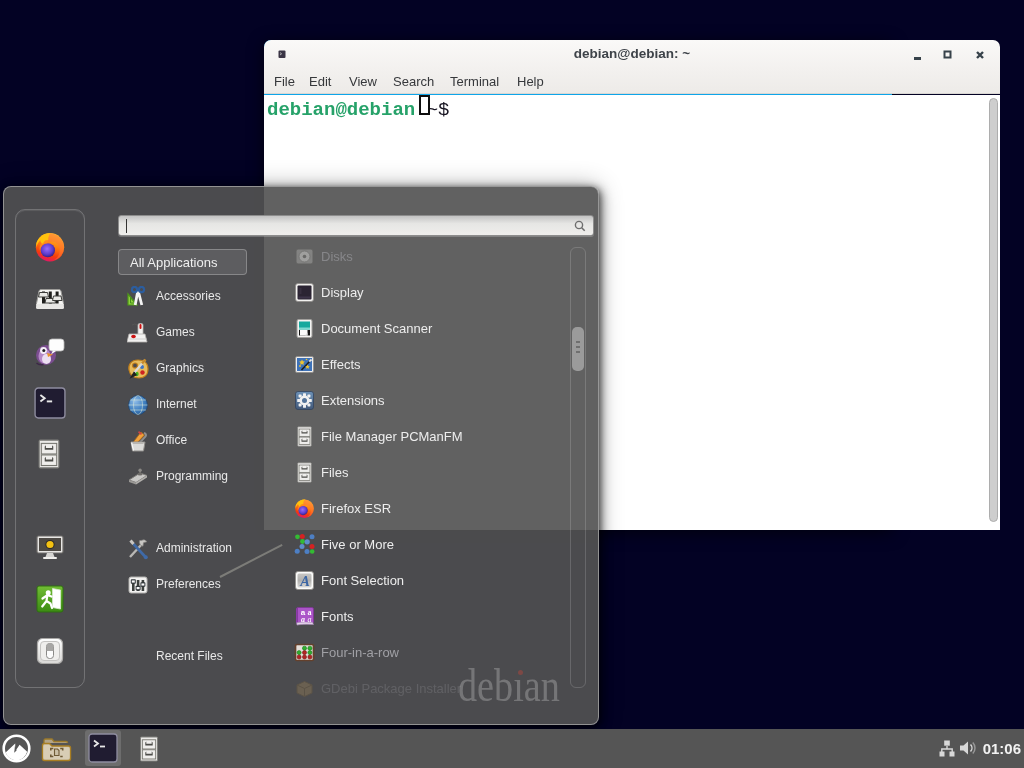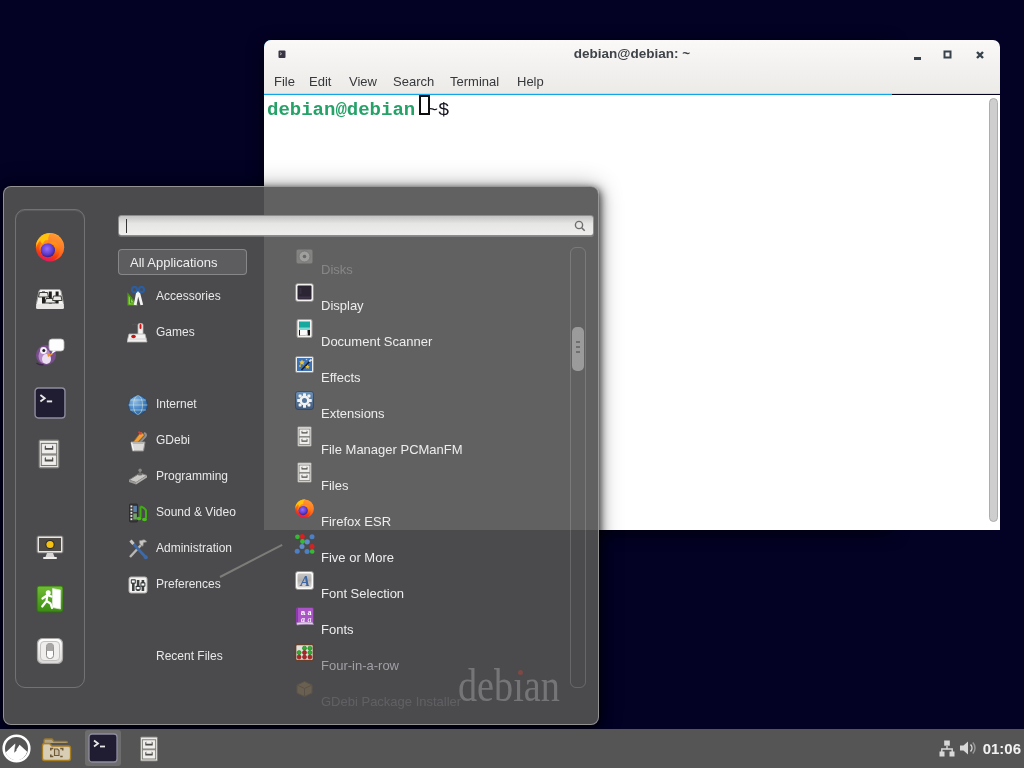--- a/index.html
+++ b/index.html
@@ -38,21 +38,21 @@
   background:linear-gradient(#c2c2c2,#e6e6e4 40%,#efeeec); border:1px solid #8d8d8d; box-shadow:0 1px 0 rgba(255,255,255,0.22); }
 #search .tcur { position:absolute; left:7px; top:3px; width:1px; height:14px; background:#333; }
 #allapps { left:114px; top:62px; width:129px; height:26px; background:rgba(255,255,255,0.10);
   border:1px solid rgba(255,255,255,0.26); border-radius:4px; color:#efefef; font-size:13px; }
 #allapps span { position:absolute; left:11px; top:5px; }
 .cat { left:123px; width:170px; height:24px; color:#e8e8e8; font-size:12px; }
 .cat .ci { position:absolute; left:0; top:1px; width:22px; height:22px; }
 .cat .ct { position:absolute; left:29px; top:4px; white-space:nowrap; }
 .app { left:290px; width:270px; height:22px; color:#ededed; font-size:13px; }
 .app .ai { position:absolute; left:0; top:0; width:21px; height:21px; }
-.app .at { position:absolute; left:27px; top:3px; white-space:nowrap;margin-top:13px; }
+.app .at { position:absolute; left:27px; top:3px; white-space:nowrap; }
 .dim { color:#a0a0a5; }
 #ascroll { left:566px; top:60px; width:16px; height:441px; border:1px solid rgba(255,255,255,0.16); border-radius:6px; }
 #athumb { left:568px; top:140px; width:12px; height:44px; background:#9b9b9b; border-radius:5px; }
 #athumb i { position:absolute; left:4px; width:4px; height:1.5px; background:#6f6f6f; }
 #wmark { left:454px; top:472px; font-family:"Liberation Serif", serif; font-size:46px;
   color:rgba(215,215,215,0.30); transform:scaleX(0.83); transform-origin:left top; }
 #idot { left:514px; top:483px; width:5px; height:5px; border-radius:50%; background:rgba(175,70,60,0.5); }
 #dline { left:216px; top:389px; width:70px; height:2px; background:rgba(205,205,190,0.38);
   transform:rotate(-27.3deg); transform-origin:left center; }
 svg { display:block; }
@@ -235,20 +235,34 @@
           <path d="M5 3 q3-2 5 0" stroke="#555" stroke-width="1" fill="none"></path>
           <rect x="11" y="1.5" width="5" height="12" rx="1.5" fill="#f4f3f2" stroke="#b5b3b0" stroke-width="0.8"></rect>
           <rect x="12.5" y="2" width="2" height="5" rx="1" fill="#cc1111"></rect>
           <path d="M2 12 l16 0 2 8 -20 0 Z" fill="#f2f1f0" stroke="#b5b3b0" stroke-width="0.8"></path>
           <path d="M2.5 17 l17 0" stroke="#c9c8c6" stroke-width="0.8"></path>
           <ellipse cx="6.5" cy="14.5" rx="2.3" ry="1.8" fill="#cc1111"></ellipse>
         </svg>
       </span>
       <span class="ct">Games</span>
     </div>
+    <div class="abs cat" style="top: 170px;">
+      <span class="ci" id="ci2">
+        <svg width="22" height="22" viewBox="0 0 22 22">
+          <path d="M11 2 C 4 2 1 7 2 12 c 1 5 5 8 10 8 5 0 9-3 9-9 0-6-4-9-10-9 Z M 8 5 a 2.5 2.5 0 1 1 0 5 a 2.5 2.5 0 1 1 0 -5 Z" fill="#e7bd5e" stroke="#c07f1c" stroke-width="1.2"></path>
+          <circle cx="15" cy="9" r="2" fill="#3f74c4"></circle>
+          <circle cx="15.5" cy="14.5" r="2.2" fill="#cc2222"></circle>
+          <circle cx="9.5" cy="16" r="2.2" fill="#43b01e"></circle>
+          <path d="M18 2 L7 15" stroke="#d8d8d8" stroke-width="2.2"></path>
+          <path d="M18.5 1.5 L15 5.5" stroke="#c78a28" stroke-width="2.6"></path>
+          <path d="M7.5 14 l-3 5 5-2.5" fill="#222" stroke="#222" stroke-width="1.5"></path>
+        </svg>
+      </span>
+      <span class="ct">Graphics</span>
+    </div>
     <div class="abs cat" style="top: 206px;">
       <span class="ci" id="ci3">
         <svg width="22" height="22" viewBox="0 0 22 22">
           <defs>
             <radialGradient id="gl1" cx="0.35" cy="0.3" r="0.9">
               <stop offset="0" stop-color="#8fbce8"></stop>
               <stop offset="0.55" stop-color="#3f7fc0"></stop>
               <stop offset="1" stop-color="#235088"></stop>
             </radialGradient>
           </defs>
@@ -263,53 +277,34 @@
       <span class="ci" id="ci4">
         <svg width="22" height="22" viewBox="0 0 22 22">
           <path d="M14 2 L17.5 5 9 14 6 14.5 6.8 11.4 Z" fill="#f0a13c" stroke="#b06a14" stroke-width="0.8"></path>
           <path d="M12 1 l3 2.5 -1 1.5 -3-2.5 Z" fill="#cc4444"></path>
           <path d="M17 3 q3 1 1.5 3.5 l-7.5 8" stroke="#8f8f8f" stroke-width="2" fill="none"></path>
           <path d="M4 12 l14 0 -1.5 9 -11 0 Z" fill="#dcdbd9" stroke="#8f8d8a" stroke-width="1"></path>
           <path d="M5.5 13.5 l11 0" stroke="#b8b6b3" stroke-width="1"></path>
           <path d="M4.5 12.5 l2 8" stroke="#f6f6f6" stroke-width="1.2"></path>
         </svg>
       </span>
-      <span class="ct">GDebi</span>
+      <span class="ct">Office</span>
     </div>
     <div class="abs cat" style="top: 278px;">
       <span class="ci" id="ci5">
         <svg width="22" height="22" viewBox="0 0 22 22">
           <path d="M2 14 L13 7 20 9.5 9 16.5 Z" fill="#c9c8c6" stroke="#7e7c79" stroke-width="1"></path>
           <path d="M2 14 L9 16.5 9 18.5 2 16 Z" fill="#9b9996"></path>
           <path d="M9 16.5 L20 9.5 20 11.5 9 18.5 Z" fill="#b1afac"></path>
           <ellipse cx="13" cy="8" rx="2.5" ry="1.6" fill="#6e6c69"></ellipse>
           <rect x="12.2" y="4.5" width="1.8" height="3.5" fill="#6e6c69"></rect>
           <circle cx="13.1" cy="4.2" r="1.7" fill="#8a8885"></circle>
         </svg>
       </span>
       <span class="ct">Programming</span>
-    </div>
-    <div class="abs cat" style="top: 314px;">
-      <span class="ci" id="ci6">
-        <svg width="22" height="22" viewBox="0 0 22 22">
-          <rect x="2.5" y="2" width="8" height="18" rx="1" fill="#3a3a3a" stroke="#202020" stroke-width="0.6"></rect>
-          <rect x="3.5" y="3.5" width="1.8" height="1.8" fill="#e8e8e8"></rect>
-          <rect x="3.5" y="6.7" width="1.8" height="1.8" fill="#e8e8e8"></rect>
-          <rect x="3.5" y="9.9" width="1.8" height="1.8" fill="#e8e8e8"></rect>
-          <rect x="3.5" y="13.1" width="1.8" height="1.8" fill="#e8e8e8"></rect>
-          <rect x="3.5" y="16.3" width="1.8" height="1.8" fill="#e8e8e8"></rect>
-          <rect x="6.3" y="4" width="3.6" height="6" fill="#5b80a8"></rect>
-          <rect x="6.3" y="11.5" width="3.6" height="6" fill="#74a06e"></rect>
-          <path d="M13.5 4.5 l0 11" stroke="#3fae12" stroke-width="2"></path>
-          <path d="M13.5 4.5 q4 1 5.5 4 l0 8" stroke="#3fae12" stroke-width="2" fill="none"></path>
-          <ellipse cx="12" cy="16.5" rx="2.4" ry="1.8" fill="#49c217"></ellipse>
-          <ellipse cx="17.5" cy="17.5" rx="2.4" ry="1.8" fill="#49c217"></ellipse>
-        </svg>
-      </span>
-      <span class="ct">Sound &amp; Video</span>
     </div>
     <div class="abs cat" style="top: 350px;">
       <span class="ci" id="ci7">
         <svg width="22" height="22" viewBox="0 0 22 22">
           <path d="M3 19 L15 6" stroke="#b9b7b4" stroke-width="2.4"></path>
           <path d="M14 2.5 a4.5 4.5 0 0 1 6 1.2 l-3.5 1 -0.5 3.5 a4.5 4.5 0 0 1 -3.5 -5.7" fill="#c9c7c4" stroke="#807e7b" stroke-width="0.7"></path>
           <path d="M18.5 19 L6.5 6" stroke="#3f6aa8" stroke-width="2.6"></path>
           <path d="M6.5 6 L3.5 2.5" stroke="#c9c7c4" stroke-width="3"></path>
           <circle cx="18.8" cy="19.2" r="2" fill="#3f6aa8"></circle>
         </svg>

